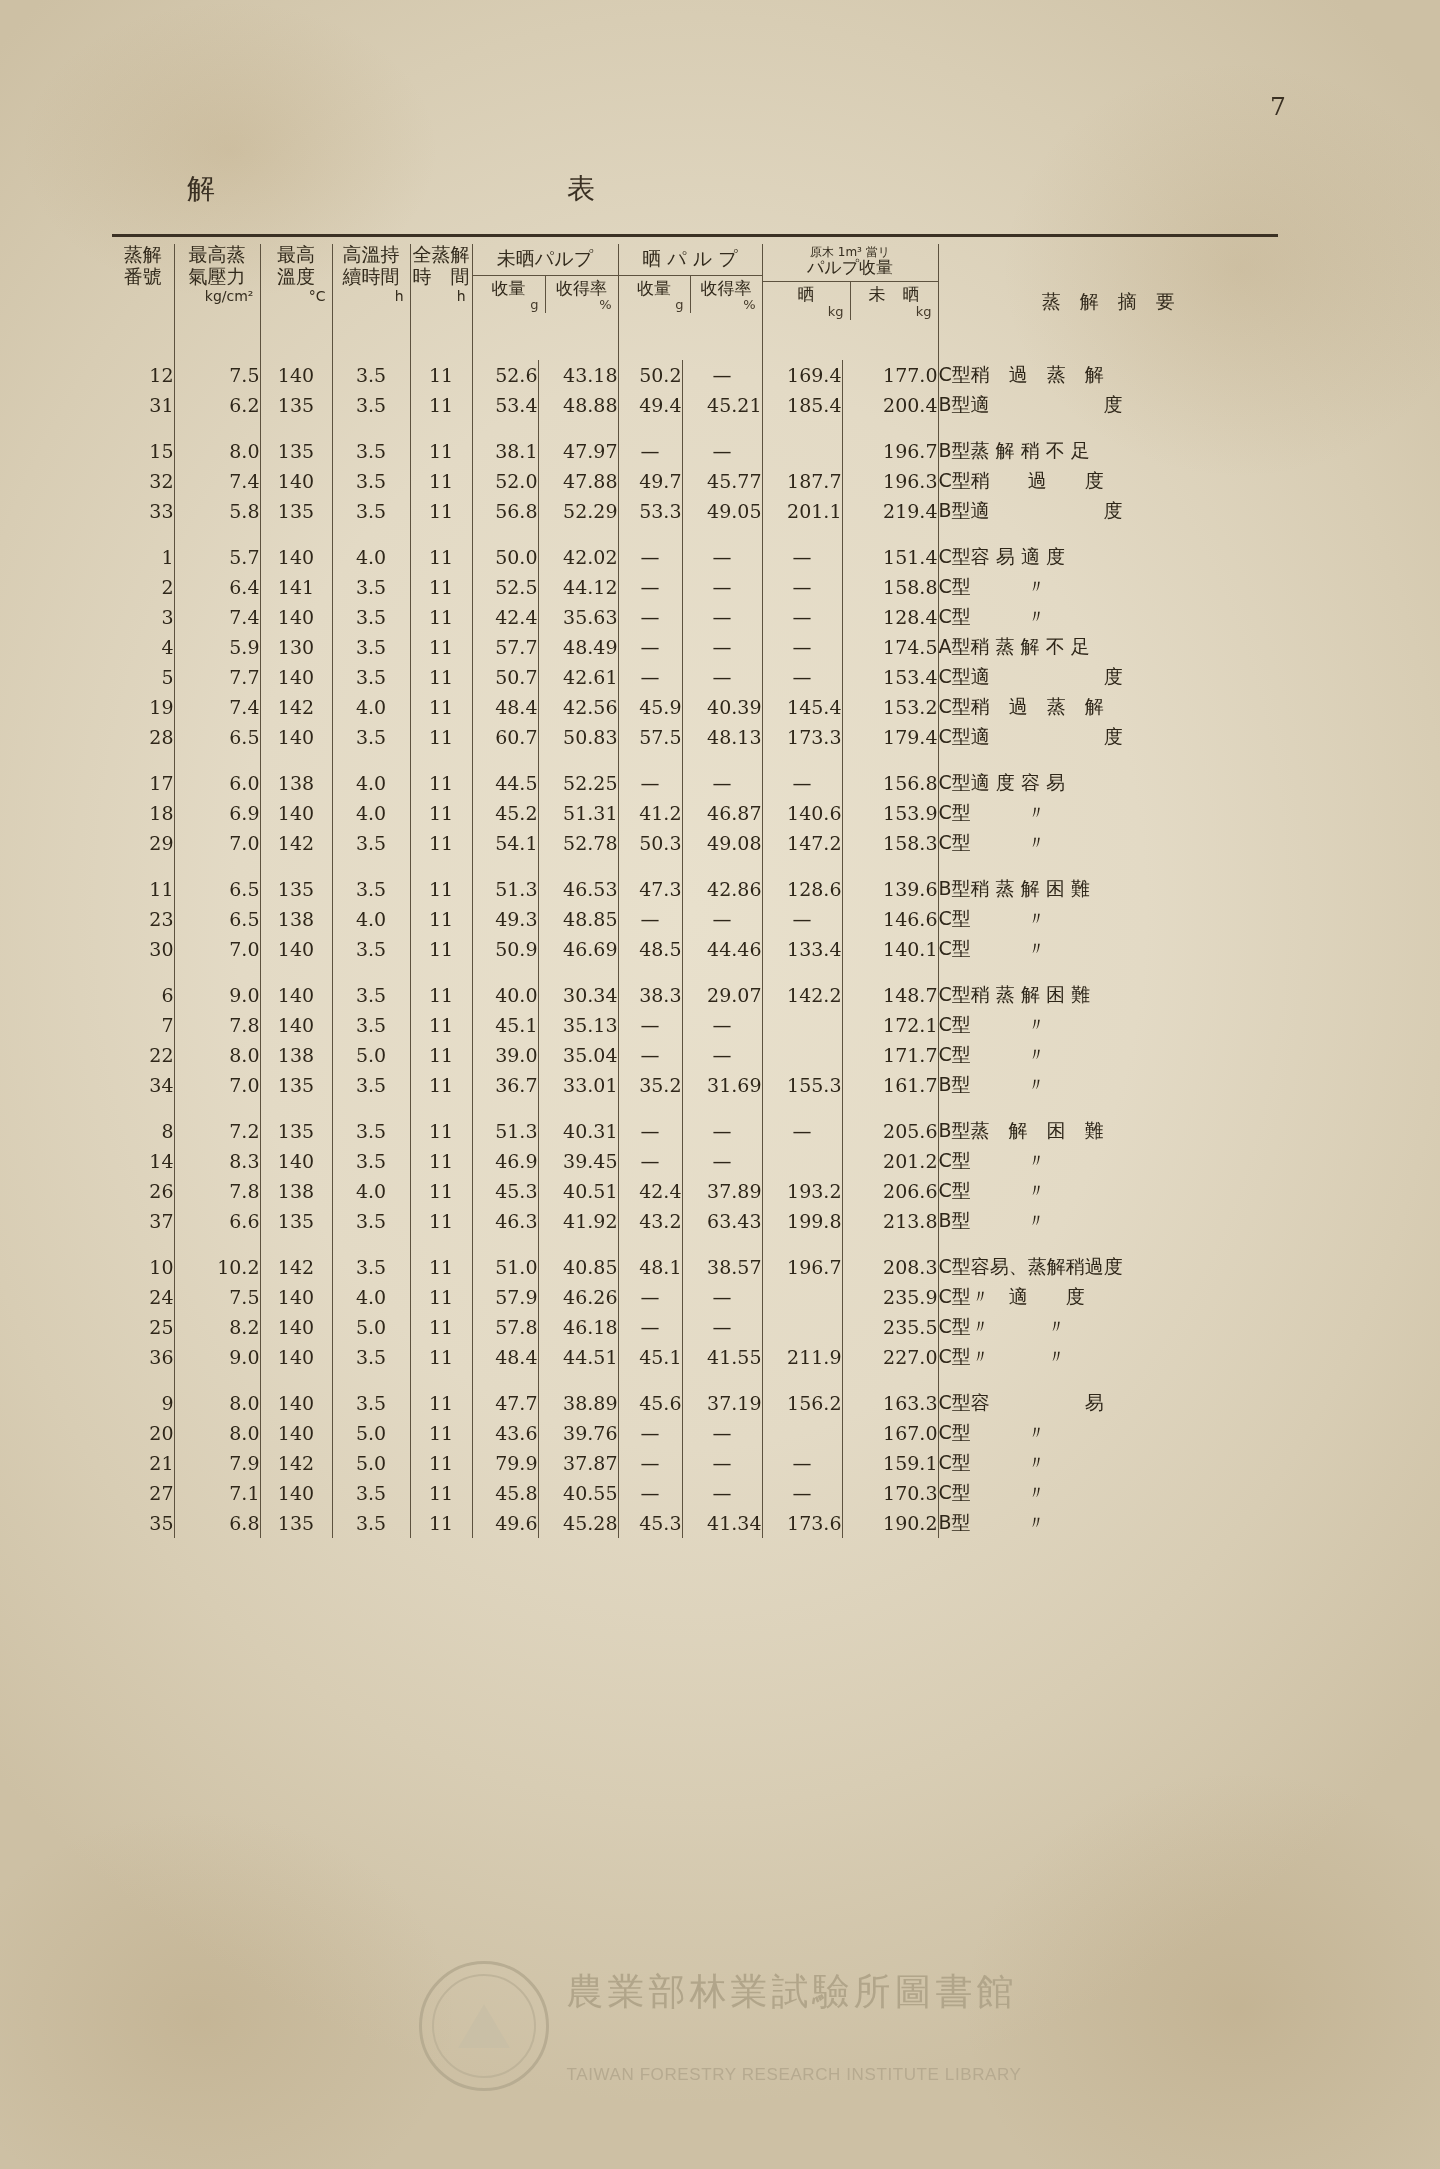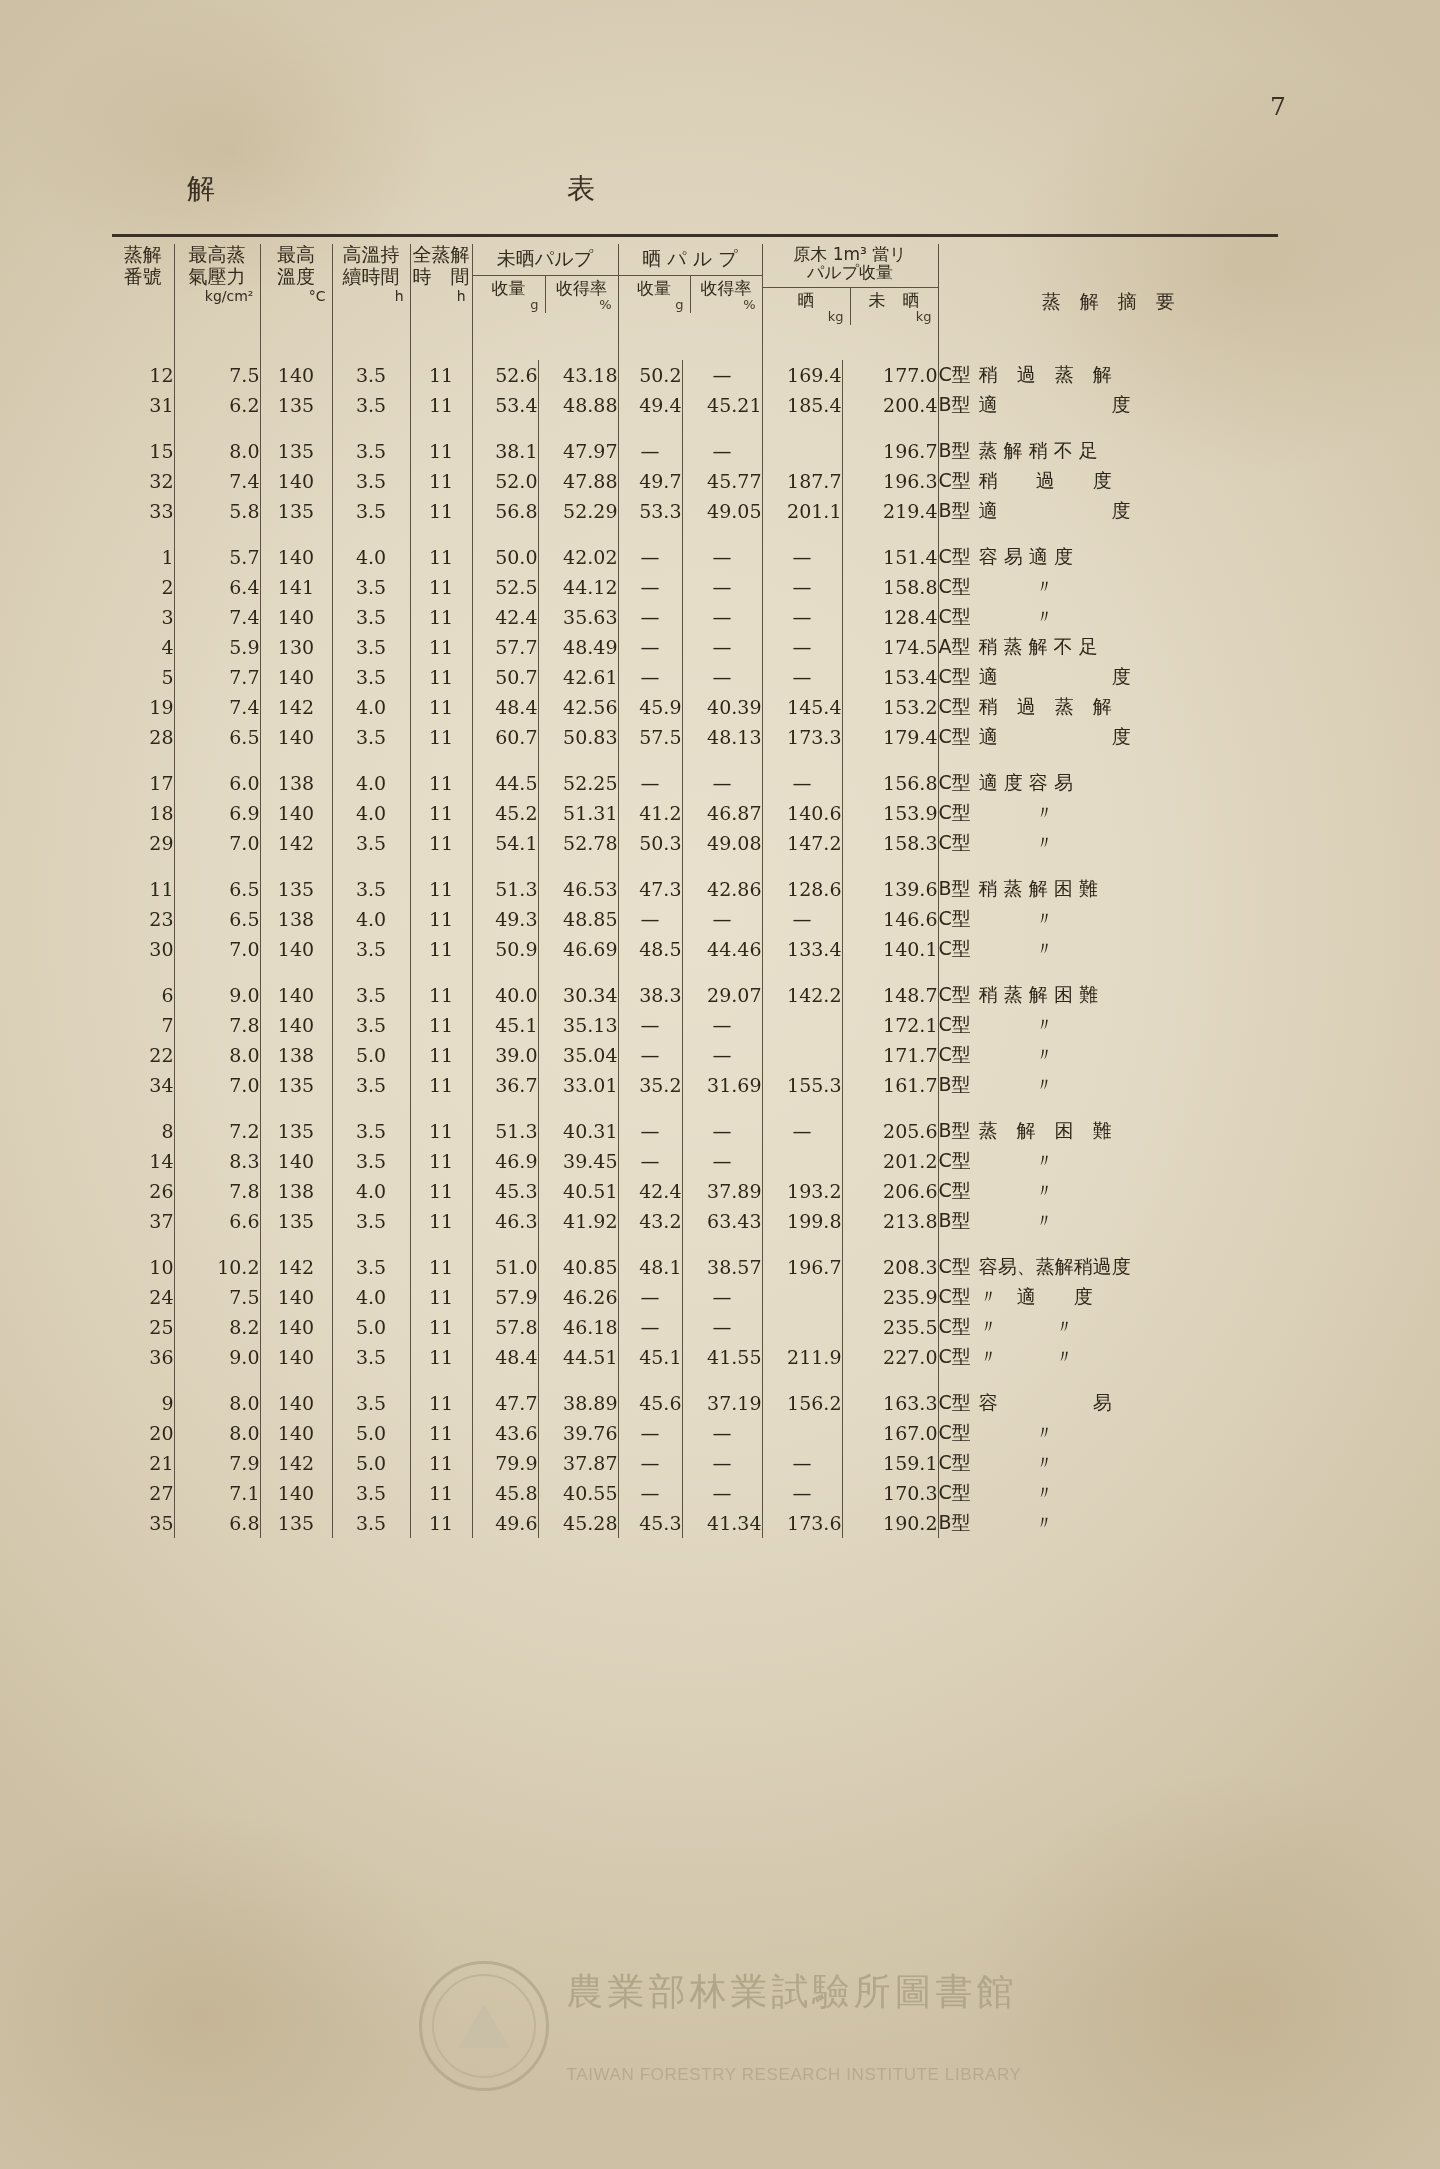--- a/index.html
+++ b/index.html
@@ -93,21 +93,21 @@
   }
   .num{text-align:right;padding-right:10px;}
   .numc{text-align:center;}
   .dash{text-align:center;font-family:"DejaVu Sans",sans-serif;}
   .note{
     text-align:left;padding-left:14px;
     font-family:"DejaVu Sans","Liberation Sans",sans-serif;
     font-size:19px;
     white-space:nowrap;
   }
-  .note .type{margin-right:8px;}
+  .note .type{}
   .gap td{height:16px;border-left:1px solid #5d523f;}
   .gap td:first-child{border-left:none;}
 
   
   .stamp{
     position:absolute;left:0;right:0;bottom:78px;
     display:flex;align-items:center;justify-content:center;gap:18px;
   }
   .stamp .seal{
     width:124px;height:124px;border-radius:50%;
@@ -229,21 +229,21 @@
               </div>
               <div class="sub">
                 <span>收得率</span>
                 <span class="u">%</span>
               </div>
             </div>
           </td>
 
           <td colspan="2" style="padding:0;vertical-align:top;">
             <div class="grp-label" style="line-height:1.05;padding-top:2px;">
-              <span style="display:block;font-size:17px;">原木 1m³ 當リ</span>
+              <span style="display:block;font-size:12px;">原木 1m³ 當リ</span>
               <span style="display:block;font-size:17px;">パルプ收量</span>
             </div>
             <div class="sub-wrap">
               <div class="sub">
                 <span>晒</span>
                 <span class="u">kg</span>
               </div>
               <div class="sub">
                 <span>未　晒</span>
                 <span class="u">kg</span>

